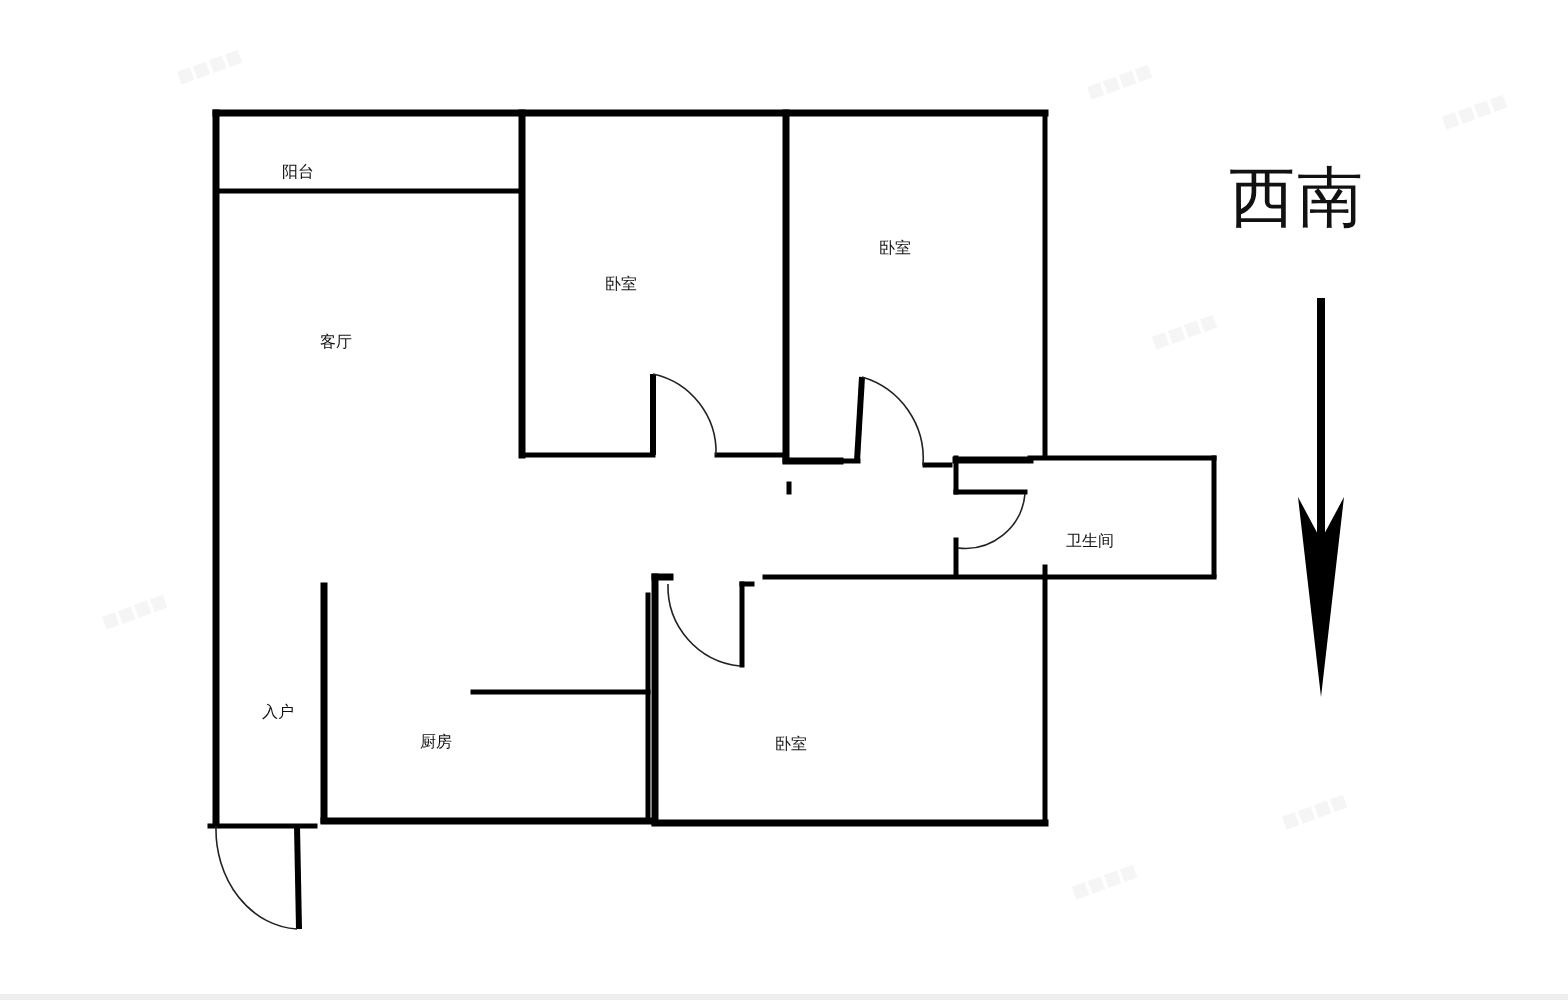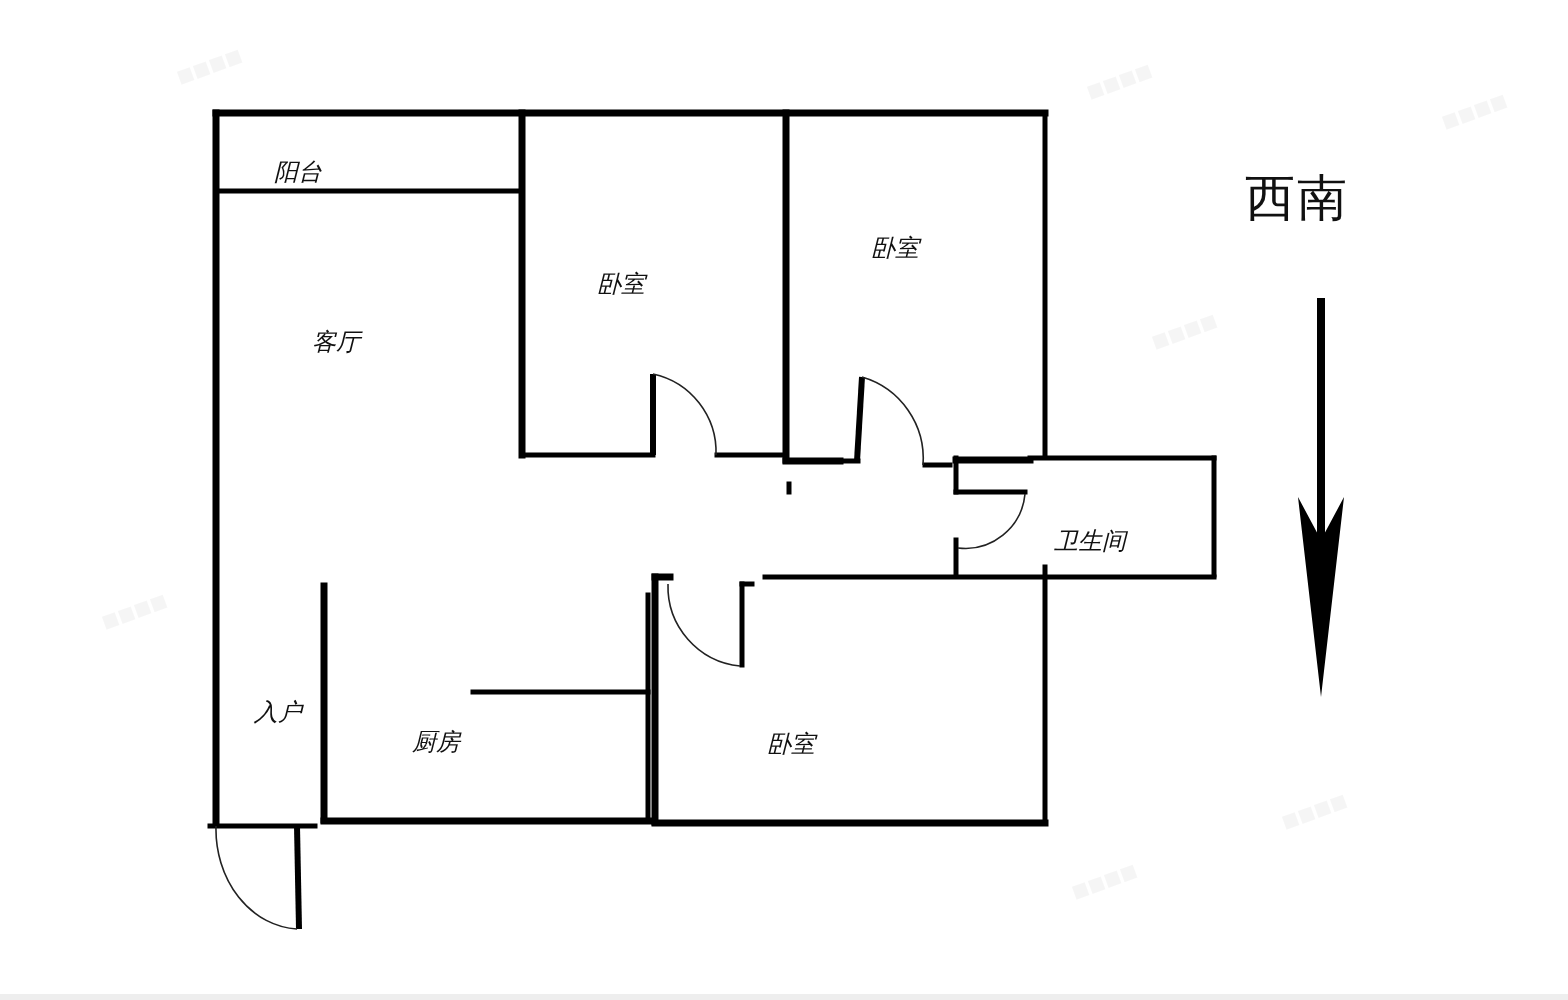--- a/index.html
+++ b/index.html
@@ -3,22 +3,22 @@
 <meta charset="utf-8">
 <style>
   html, body { margin: 0; padding: 0; background: #ffffff; }
   body { width: 1568px; height: 1000px; overflow: hidden; position: relative;
          font-family: "DejaVu Sans", "Liberation Sans", sans-serif; }
   #plan { position: absolute; left: 0; top: 0; width: 1568px; height: 1000px; }
   .wall { stroke: #000; stroke-width: 7; stroke-linecap: square; fill: none; }
   .wall-thin { stroke: #000; stroke-width: 5; stroke-linecap: square; fill: none; }
   .door-leaf { stroke: #000; stroke-width: 6; fill: none; }
   .door-arc { stroke: #222; stroke-width: 1.6; fill: none; }
-  .label { position: absolute; font-size: 24px; color: #111; white-space: nowrap; transform: translate(-50%, -50%); font-style: italic; }
-  .orient { position: absolute; font-size: 50px; color: #111; white-space: nowrap; transform: translate(-50%, -50%); letter-spacing: 2px; }
+  .label { position: absolute; font-size: 16px; color: #111; white-space: nowrap; transform: translate(-50%, -50%); }
+  .orient { position: absolute; font-size: 66px; color: #111; white-space: nowrap; transform: translate(-50%, -50%); letter-spacing: 2px; }
   .wm { position: absolute; font-size: 18px; color: rgba(0,0,0,0.04); transform: rotate(-20deg); white-space: nowrap; }
   .strip { position: absolute; left: 0; top: 994px; width: 1568px; height: 6px; background: #eeeeee; }
 </style>
 </head>
 <body>
 
 <svg id="plan" viewBox="0 0 1568 1000" xmlns="http://www.w3.org/2000/svg">
 
   <g>
     <line class="wall" x1="216" y1="113" x2="1045" y2="113"></line>

